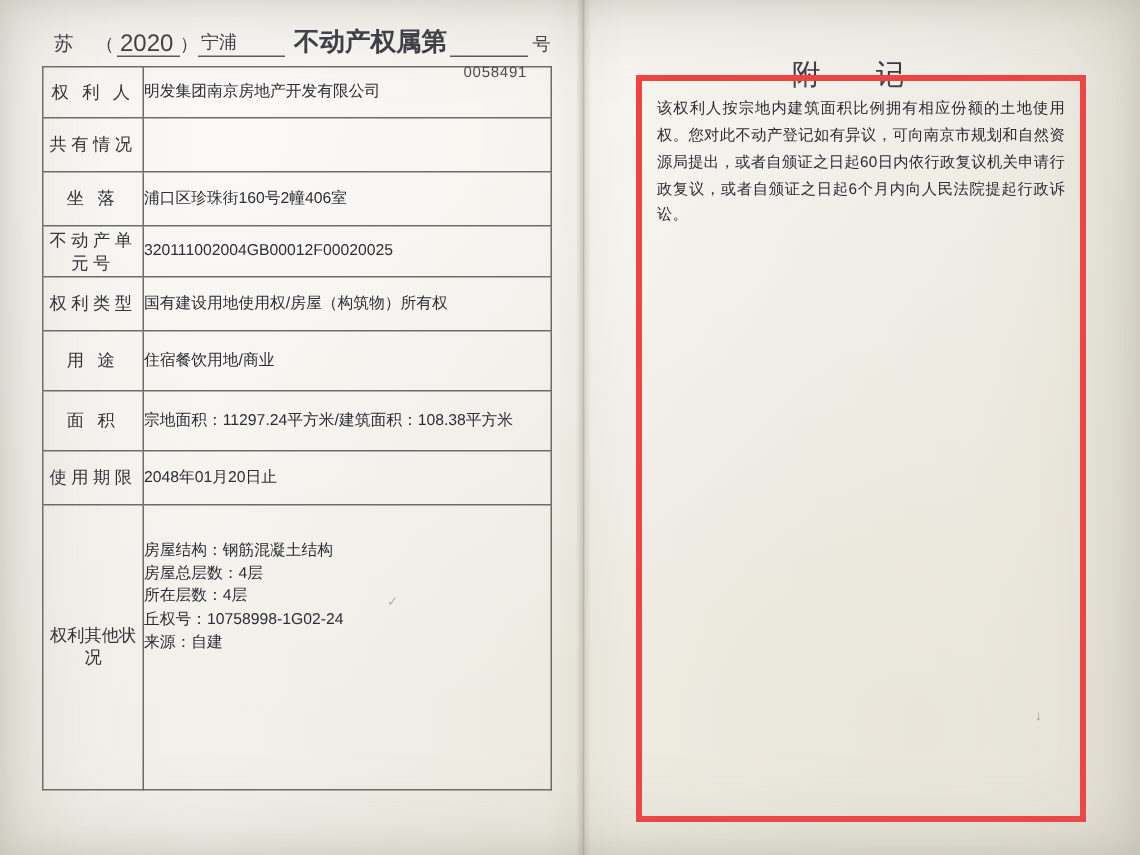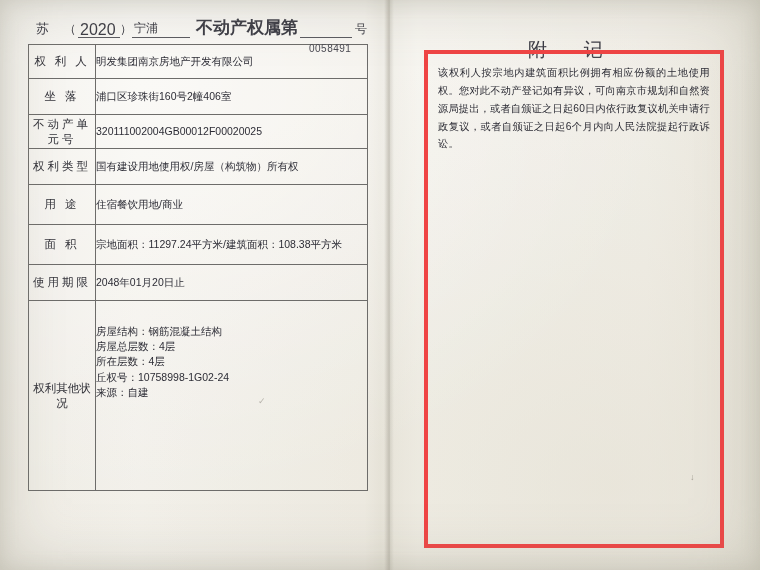--- a/index.html
+++ b/index.html
@@ -213,20 +213,24 @@
       <div class="hdr-underline3"></div>
     </div>
 
     <table class="form">
       <tbody>
           <tr class="r-h34">
         <td class="label">权 利 人</td>
         <td class="value">明发集团南京房地产开发有限公司</td>
       </tr>
       <tr class="r-h36">
+        <td class="label">共有情况</td>
+        <td class="value"></td>
+      </tr>
+      <tr class="r-h36">
         <td class="label">坐 落</td>
         <td class="value">浦口区珍珠街160号2幢406室</td>
       </tr>
       <tr class="r-h34">
         <td class="label">不动产单元号</td>
         <td class="value">320111002004GB00012F00020025</td>
       </tr>
       <tr class="r-h36">
         <td class="label">权利类型</td>
         <td class="value">国有建设用地使用权/房屋（构筑物）所有权</td>

